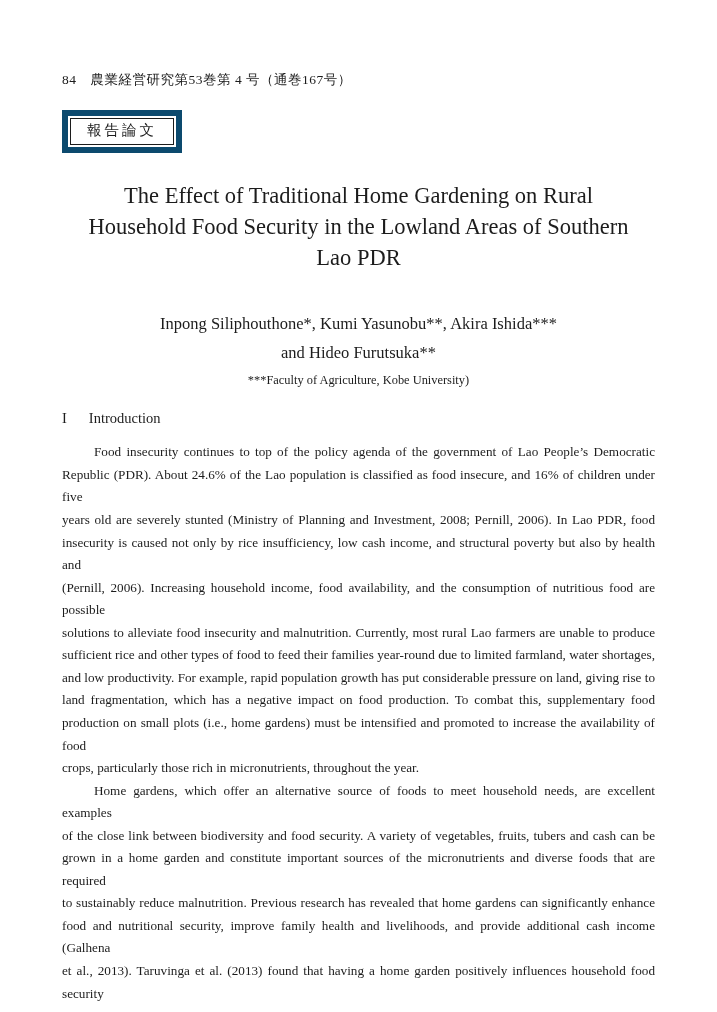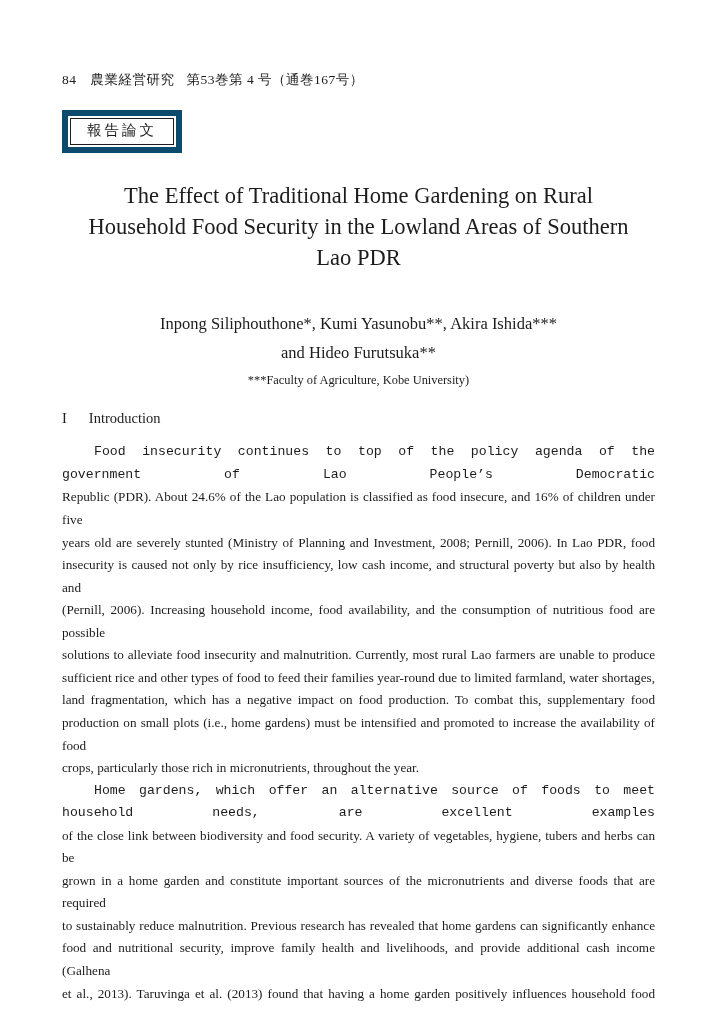--- a/index.html
+++ b/index.html
@@ -20,21 +20,21 @@
     overflow: hidden;
   }
   .header-row {
     display: flex;
     align-items: baseline;
     font-size: 13.5px;
     letter-spacing: 0.5px;
     white-space: nowrap;
   }
   .header-row .page-number { margin-right: 14px; }
-  .header-row .journal-name { margin-right: 12px; }
+  .header-row .journal-name { margin-right: 0; }
 
   .report-box {
     display: inline-block;
     border: 6px solid #0c4a6e;
     padding: 2px;
     margin-top: 21px;
   }
   .report-box-inner {
     border: 1px solid #1c1c1c;
     padding: 3px 16px 5px 16px;
@@ -76,21 +76,21 @@
     width: 593px;
     font-size: 13.2px;
     line-height: 22.55px;
   }
   .bodyline {
     text-align: justify;
     text-align-last: justify;
     white-space: normal;
   }
   .bodyline.lastline { text-align-last: auto; }
-  .bodyline.firstline { text-indent: 32px; font-family: Liberation Mono, monospace; }
+  .bodyline.firstline { text-indent: 32px; }
 </style>
 </head>
 <body>
 
 <div class="page">
 
   <div class="header-row">
     <span class="page-number">84</span>
     <span class="journal-name">農業経営研究</span>
     <span class="issue-info">第53巻第 4 号（通巻167号）</span>
@@ -120,24 +120,25 @@
   </div>
 
   <div class="body-text">
       <div class="bodyline firstline">Food insecurity continues to top of the policy agenda of the government of Lao People’s Democratic</div>
       <div class="bodyline">Republic (PDR). About 24.6% of the Lao population is classified as food insecure, and 16% of children under five</div>
       <div class="bodyline">years old are severely stunted (Ministry of Planning and Investment, 2008; Pernill, 2006). In Lao PDR, food</div>
       <div class="bodyline">insecurity is caused not only by rice insufficiency, low cash income, and structural poverty but also by health and</div>
       <div class="bodyline">(Pernill, 2006). Increasing household income, food availability, and the consumption of nutritious food are possible</div>
       <div class="bodyline">solutions to alleviate food insecurity and malnutrition. Currently, most rural Lao farmers are unable to produce</div>
       <div class="bodyline">sufficient rice and other types of food to feed their families year-round due to limited farmland, water shortages,</div>
+      <div class="bodyline">and low productivity. For example, rapid population growth has put considerable pressure on land, giving rise to</div>
       <div class="bodyline">land fragmentation, which has a negative impact on food production. To combat this, supplementary food</div>
       <div class="bodyline">production on small plots (i.e., home gardens) must be intensified and promoted to increase the availability of food</div>
       <div class="bodyline lastline">crops, particularly those rich in micronutrients, throughout the year.</div>
       <div class="bodyline firstline">Home gardens, which offer an alternative source of foods to meet household needs, are excellent examples</div>
-      <div class="bodyline">of the close link between biodiversity and food security. A variety of vegetables, hygiene, tubers and herbs can be</div>
+      <div class="bodyline">of the close link between biodiversity and food security. A variety of vegetables, fruits, tubers and cash can be</div>
       <div class="bodyline">grown in a home garden and constitute important sources of the micronutrients and diverse foods that are required</div>
       <div class="bodyline">to sustainably reduce malnutrition. Previous research has revealed that home gardens can significantly enhance</div>
       <div class="bodyline">food and nutritional security, improve family health and livelihoods, and provide additional cash income (Galhena</div>
       <div class="bodyline">et al., 2013). Taruvinga et al. (2013) found that having a home garden positively influences household food security</div>
     </div>
 
 </div>
 
 </body></html>

